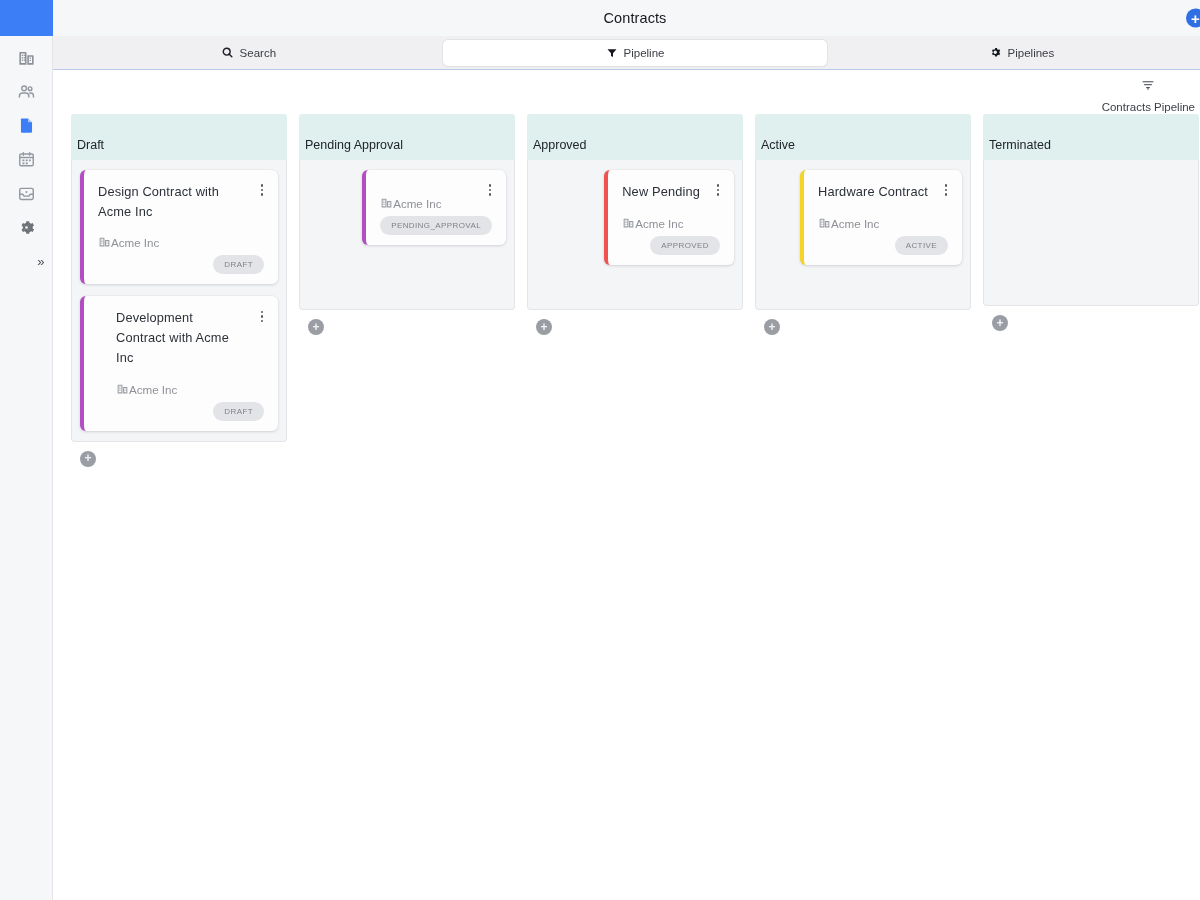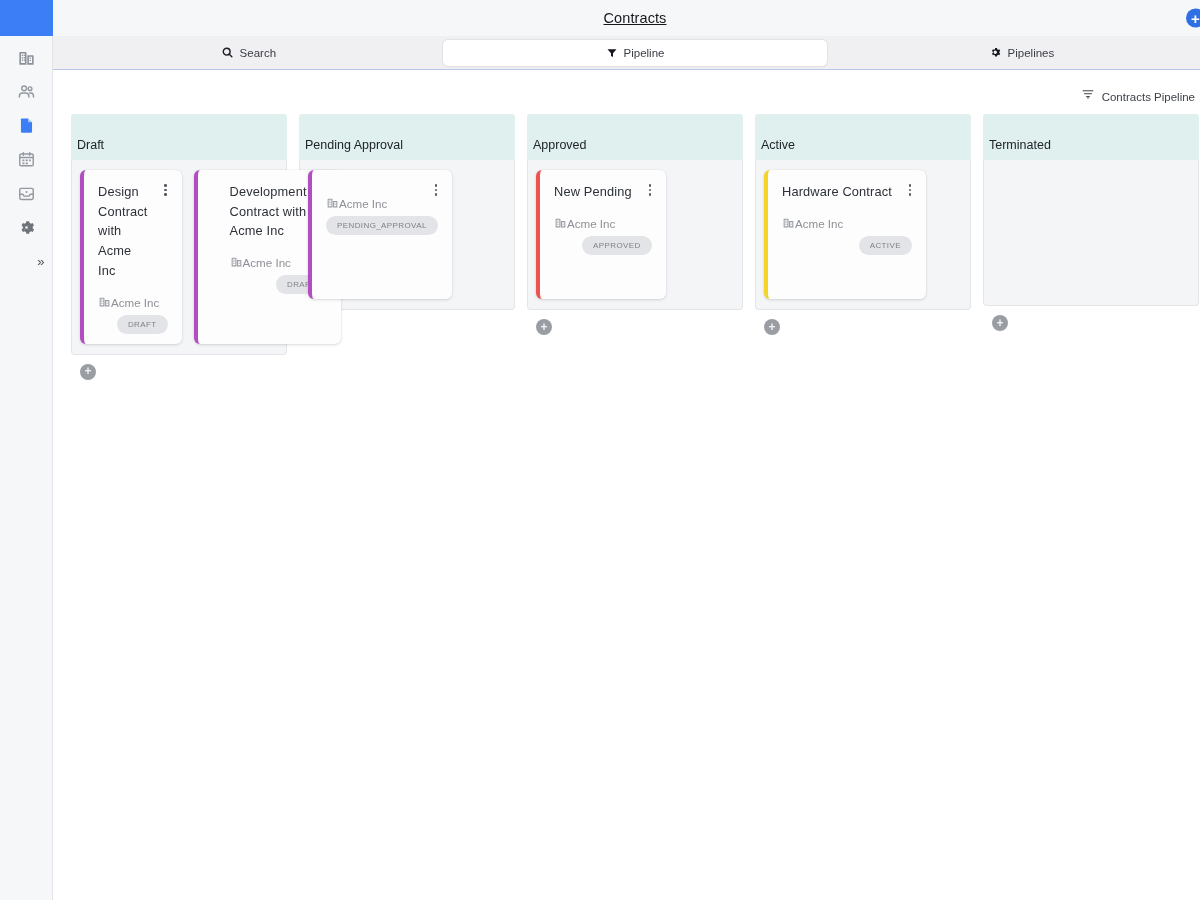--- a/index.html
+++ b/index.html
@@ -42,21 +42,21 @@
 
   
   .main { flex: 1; display: flex; flex-direction: column; height: 900px; background:#ffffff; }
 
   .topbar {
     height: 36px; background: #f6f7f9;
     display: flex; align-items: center; justify-content: center;
     position: relative; flex: 0 0 36px;
   }
   .topbar-title {
-    font-size: 14.5px; color: #16181d; letter-spacing: .1px; text-decoration: underline;
+    font-size: 14.5px; color: #16181d; letter-spacing: .1px;
   }
   .add-btn {
     position: absolute; right: 12px; top: 50%; transform: translateY(-50%);
     width: 19px; height: 19px; border-radius: 50%;
     background: #2f6fe4; color: #fff;
     display: flex; align-items: center; justify-content: center;
     font-size: 15px; line-height: 1; font-weight: 700; cursor: pointer;
     padding-bottom: 1px;
   }
 
@@ -72,22 +72,22 @@
     font-size: 11.5px; color: #3a3d44; border-radius: 5px; cursor: pointer;
   }
   .tab.active { background: #ffffff; box-shadow: 0 0 0 1px #e2e3e7, 0 1px 2px rgba(0,0,0,.06); }
   .tab svg { display: block; }
 
   .board-toolbar {
     height: 38px; display: flex; align-items: center; justify-content: flex-end;
     padding: 0 22px; flex: 0 0 38px; margin-top: 6px;
   }
   .pipeline-chip {
-    display: flex; align-items: flex-end; gap: 7px;
-    font-size: 11.5px; color: #3c4049; cursor: pointer;
+    display: flex; align-items: center; gap: 7px;
+    font-size: 11.5px; color: #3c4049; cursor: pointer; flex-direction: column;
   }
 
   
   .board {
     display: flex; gap: 12px; padding: 0 18px;
     align-items: flex-start; flex: 1; overflow: hidden;
   }
   .column { width: 216px; flex: 0 0 216px; }
   .col-head {
     height: 46px; background: #dff0ef;
@@ -96,21 +96,21 @@
     padding: 0 0 8px 6px;
   }
   .col-title { font-size: 12.5px; color: #20242b; }
   .col-body {
     background: #f4f5f7;
     border: 1px solid #e4e5e9;
     border-top: none;
     border-radius: 0 0 4px 4px;
     padding: 10px 8px;
     min-height: 150px;
-    display: flex; flex-direction: row; gap: 12px;
+    display: flex; flex-direction: column; gap: 12px; align-items: flex-end;
   }
   .col-body.empty { min-height: 146px; }
 
   .card {
     background: #fdfdfd;
     border-radius: 6px;
     box-shadow: 0 1px 3px rgba(20,24,40,.14), 0 0 0 .5px rgba(0,0,0,.03);
     padding: 12px 14px 10px 14px;
     position: relative;
     border-left: 4px solid #b24ec2;

